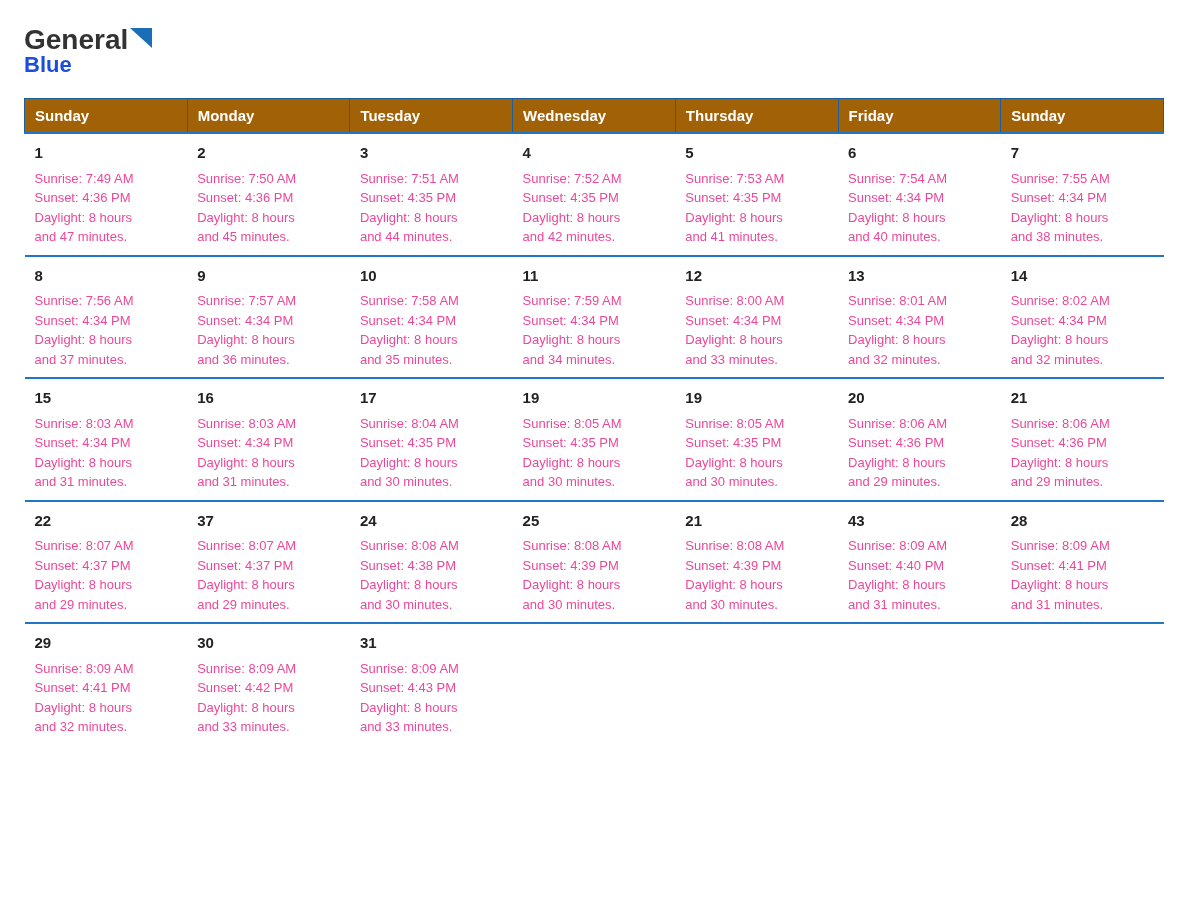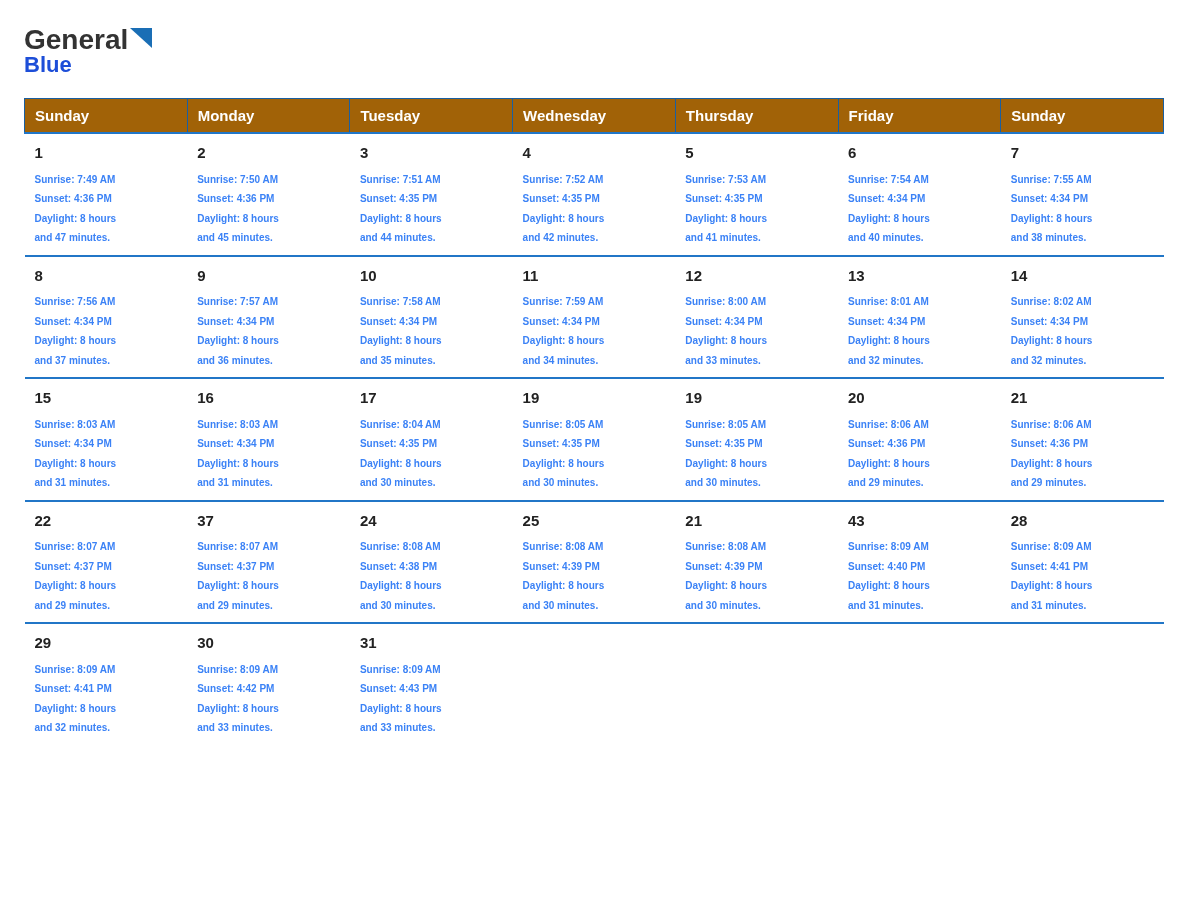--- a/index.html
+++ b/index.html
@@ -72,23 +72,22 @@
       line-height: 1.5;
       height: 110px;
     }
     .day-number {
       font-size: 15px;
       font-weight: bold;
       display: block;
       margin-bottom: 4px;
     }
     .day-info {
-      font-size: 10px;
-      color: #3b82f6;
-      font-weight: bold;
+      font-size: 13px;
+      color: #ec4899;
     }
     tbody tr:last-child td {
       border-bottom: none;
     }
   </style>
 </head>
 <body>
 
 <div class="header-area">
   <div class="logo-area">

